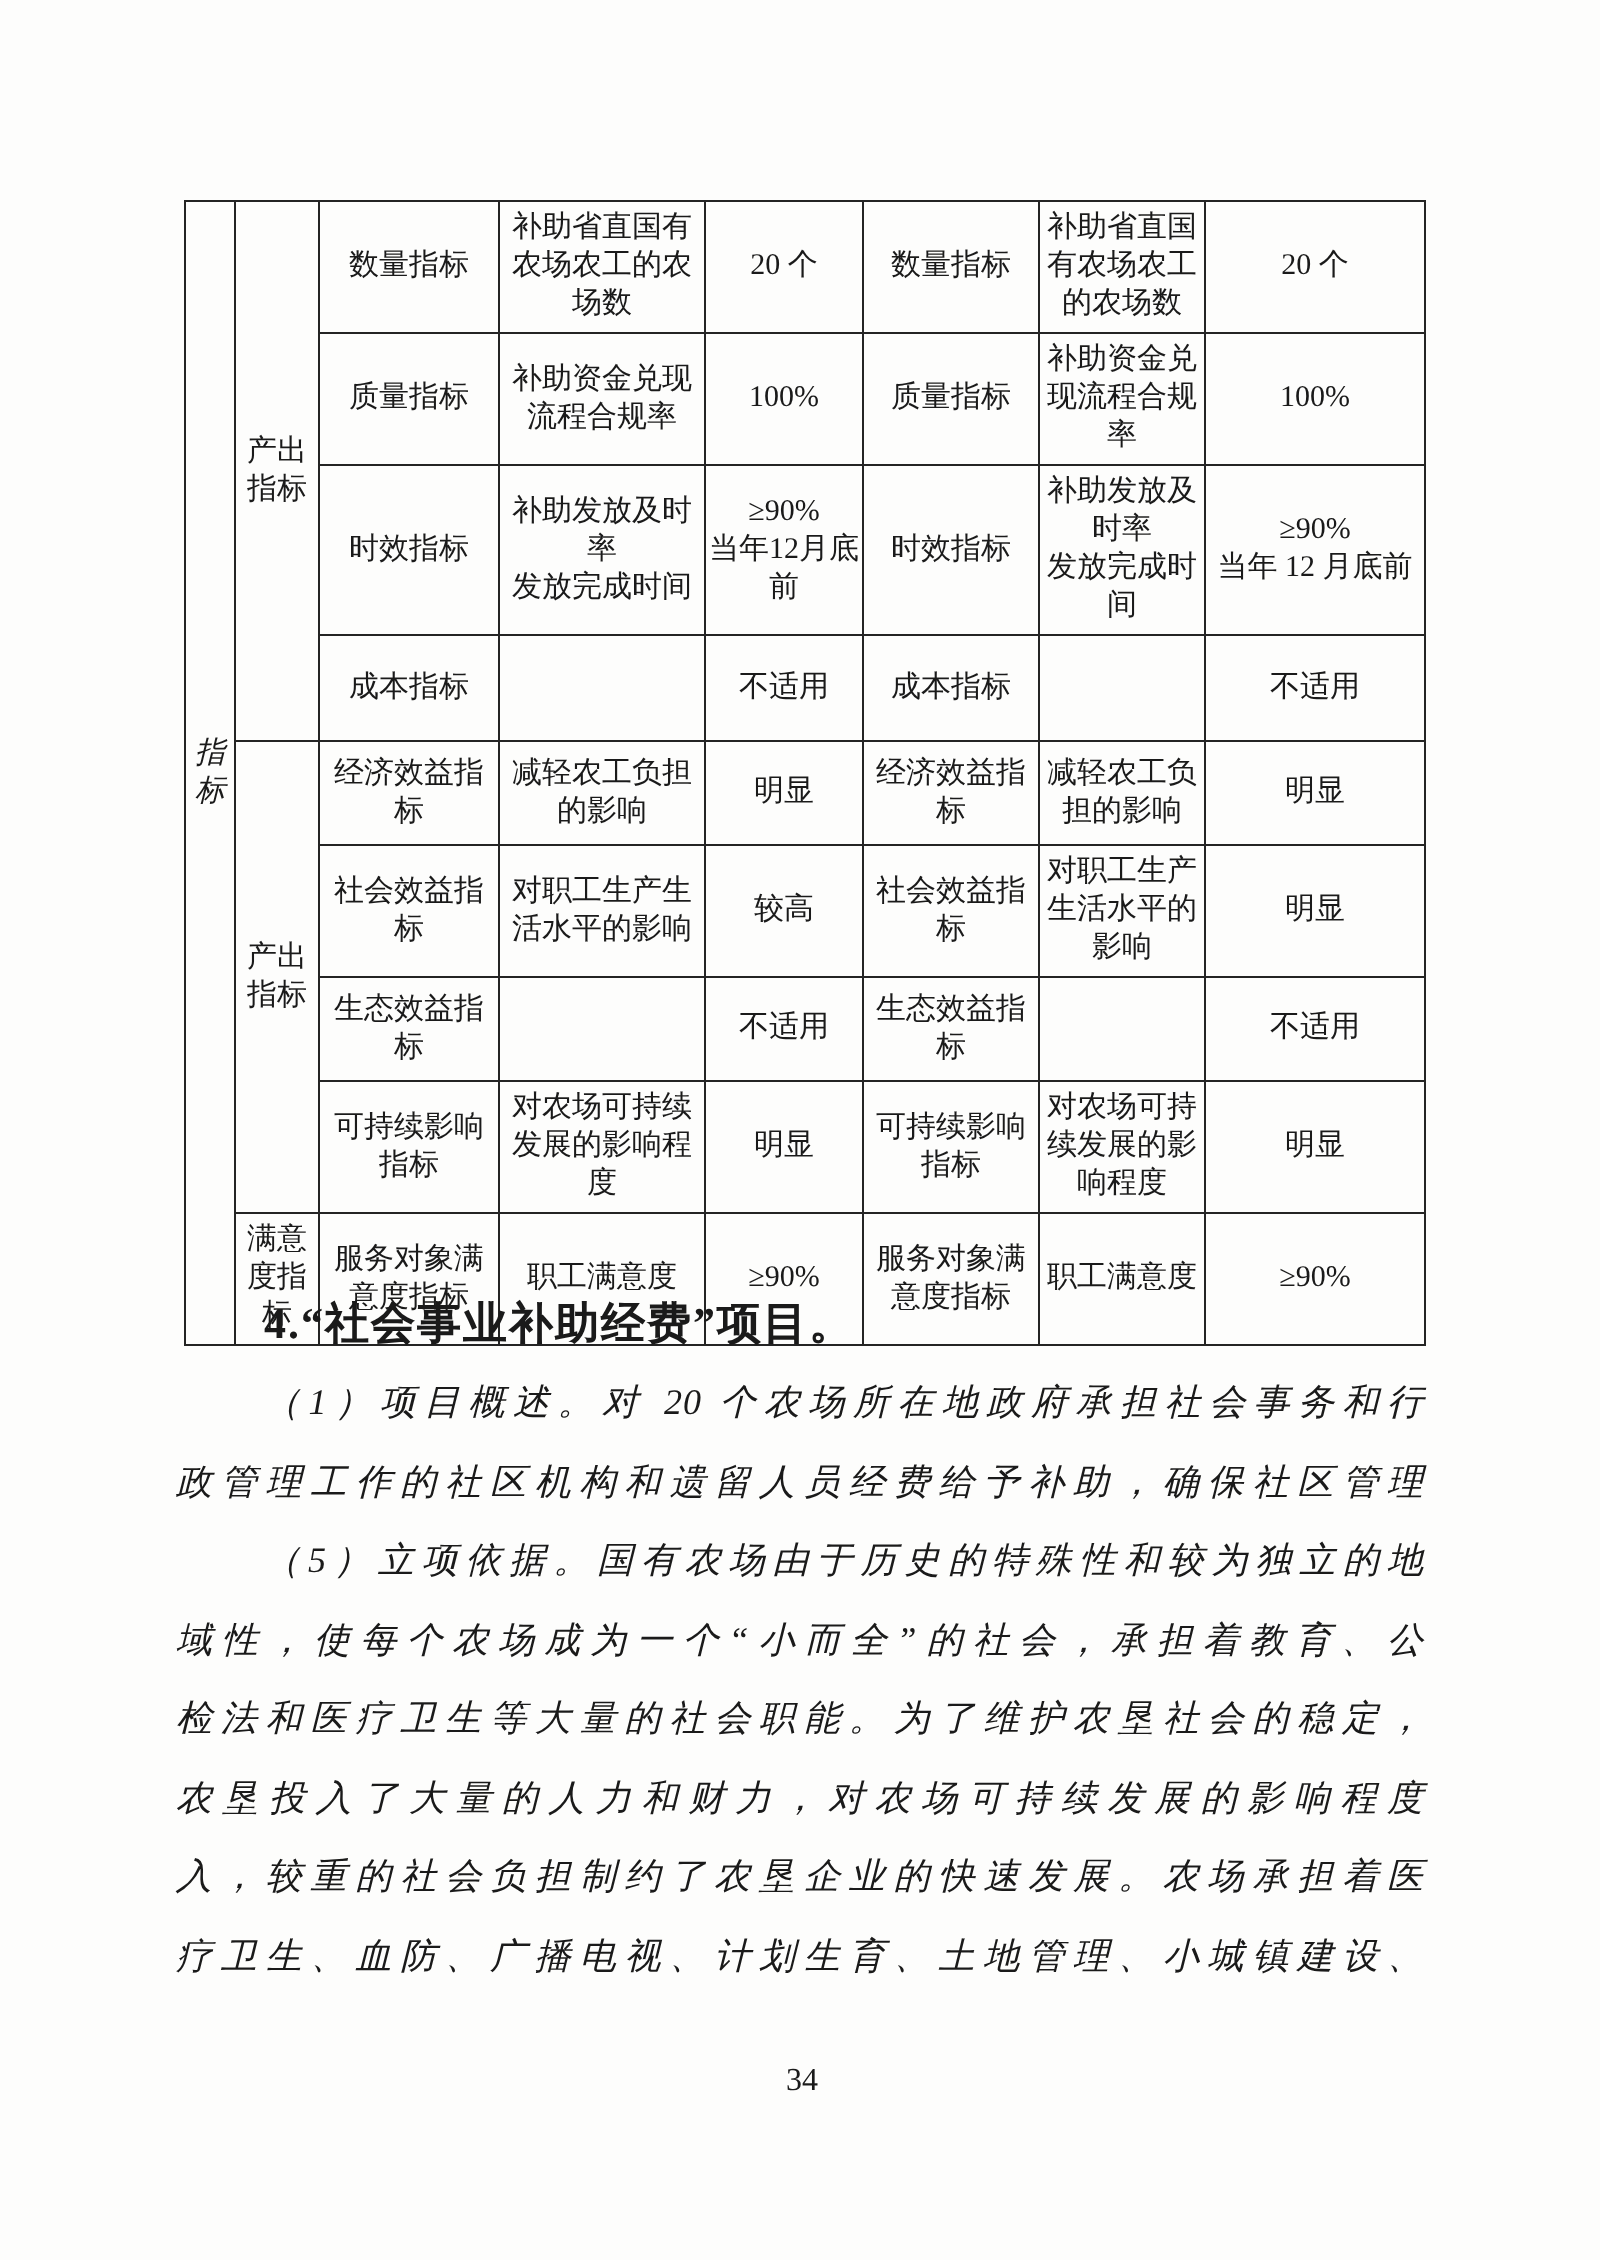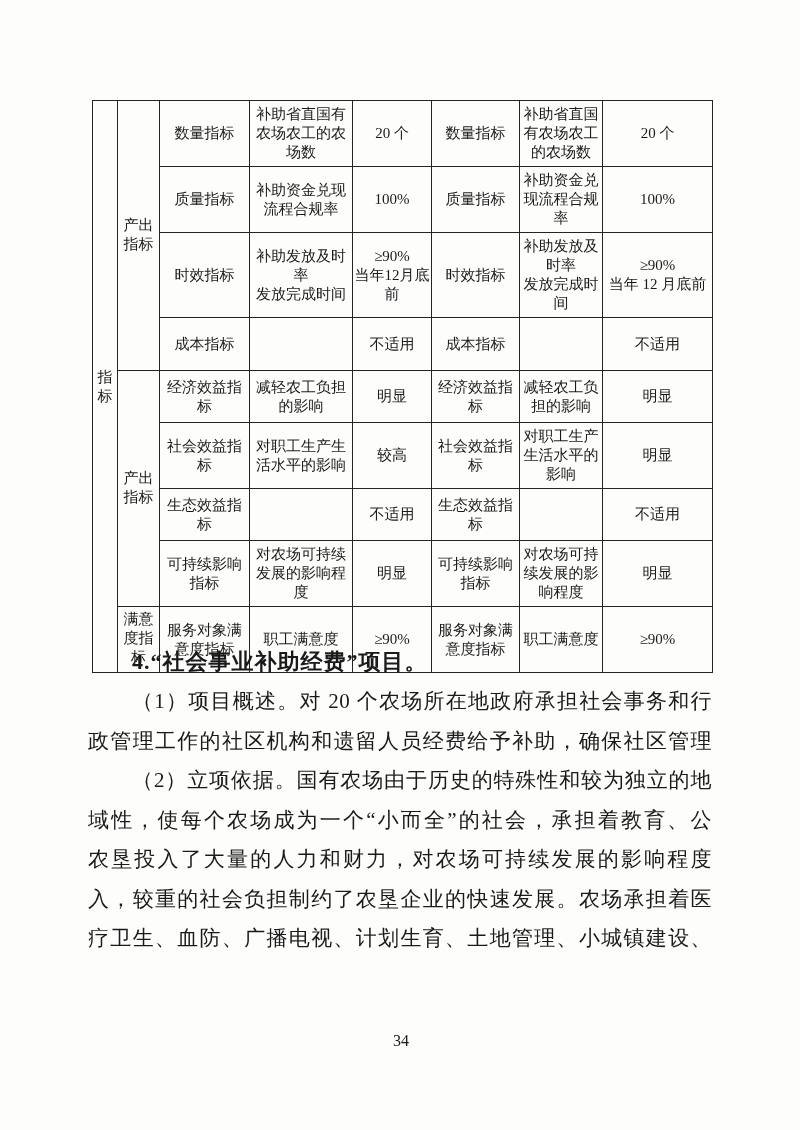--- a/index.html
+++ b/index.html
@@ -19,39 +19,39 @@
     position:absolute; left:92px; top:100px;
     width:620px; border-collapse:collapse; table-layout:fixed;
   }
   table.perf td {
     border:1.6px solid #242424;
     font-size:15px; line-height:19px;
     text-align:center; vertical-align:middle;
     padding:4px 1px; overflow:hidden;
     word-break:break-all;
   }
-  td.axis   { vertical-align:top; padding-top:5px; font-size:16px; line-height:20px; }
+  td.axis   { vertical-align:top; padding-top:5px; font-size:16px; line-height:20px;font-style:italic; }
   td.group  { font-size:16px; line-height:21px; padding:0;font-family:Liberation Mono, monospace; }
   td.name   { padding:0; }
   td.desc   { text-align:left; padding:0 4px; white-space:pre-line; }
   td.val    { padding:0 2px; white-space:pre-line;font-family:Liberation Serif, serif; }
 
   
   .content {
     position:absolute; left:88px; top:634px; width:624px;
   }
   .heading {
     margin:0; padding:13px 0 5px 0;
     font-size:22px; font-weight:bold; line-height:30px;
     text-indent:44px; letter-spacing:1px;
   }
   .line {
-    font-size:21px; line-height:39.5px;
+    font-size:18px; line-height:39.5px;
     letter-spacing:0.5px;
-    text-align:justify; text-align-last:justify;
+    text-align:justify; text-align-last:justify;font-style:italic;
   }
   .line.first { text-indent:44px; }
   .line.endpara { text-align-last:left; }
 
   .page-number {
     position:absolute; left:1px; top:1032px; width:800px;
     text-align:center; font-size:16px;
   }
 </style>
 </head>
@@ -153,22 +153,23 @@
     </tr>
   </tbody>
     </table>
 
   <div class="content">
     <h2 class="heading">4.“社会事业补助经费”项目。</h2>
 
     <div class="line first">（1）项目概述。对 20 个农场所在地政府承担社会事务和行</div>
     <div class="line">政管理工作的社区机构和遗留人员经费给予补助，确保社区管理</div>
 
-    <div class="line first">（2）立项依据。国有农场由于历史的特殊性和较为独立的地</div>
+    <div class="line first">（5）立项依据。国有农场由于历史的特殊性和较为独立的地</div>
     <div class="line">域性，使每个农场成为一个“小而全”的社会，承担着教育、公</div>
+    <div class="line">检法和医疗卫生等大量的社会职能。为了维护农垦社会的稳定，</div>
     <div class="line">农垦投入了大量的人力和财力，对农场可持续发展的影响程度</div>
     <div class="line">入，较重的社会负担制约了农垦企业的快速发展。农场承担着医</div>
     <div class="line">疗卫生、血防、广播电视、计划生育、土地管理、小城镇建设、</div>
   </div>
 
   <div class="page-number">34</div>
 
 </div>
 
 </body></html>

